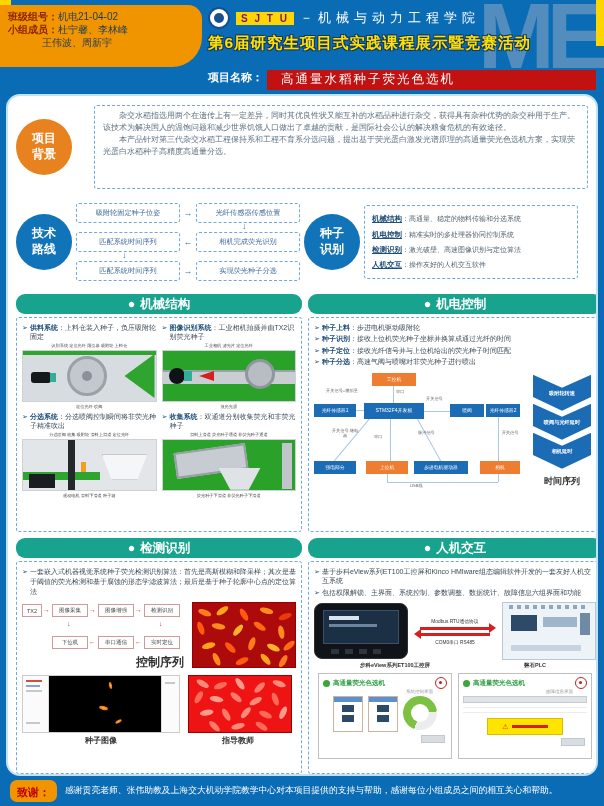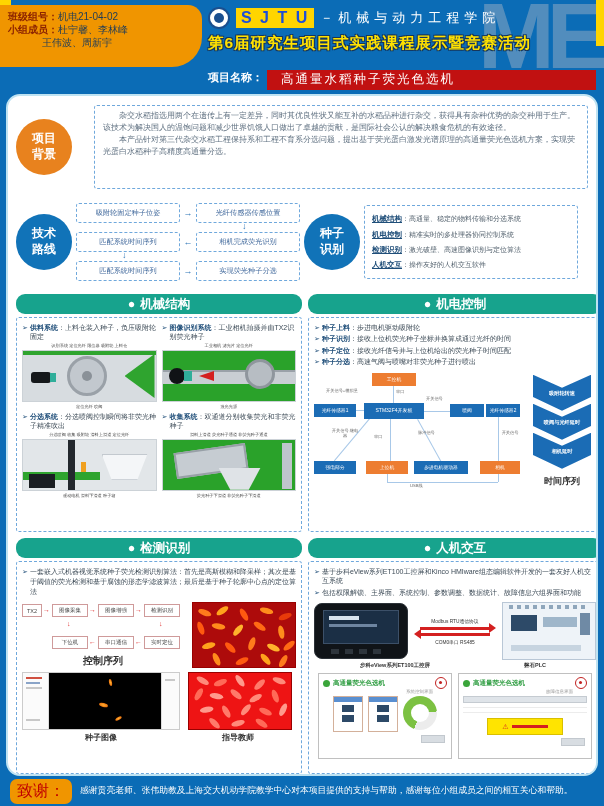--- a/index.html
+++ b/index.html
@@ -16,21 +16,21 @@
   border-radius:0 14px 30px 0;padding:5px 6px 4px 8px;z-index:1}
 .info .row{font-size:10px;line-height:1.3;white-space:nowrap}
 .info .lab{color:#8c2300;font-weight:bold}
 .info .val{color:#1e3c58}
 .info .ind{padding-left:34px}
 .hdr-r{position:absolute;left:208px;top:7px;width:388px;z-index:1}
 .r1{display:flex;align-items:center;gap:6px}
 .logo{width:22px;height:22px;border-radius:50%;background:#fff;border:2px solid #1a4f8f;
   display:flex;align-items:center;justify-content:center}
 .logo i{display:block;width:10px;height:10px;border-radius:50%;background:#1a4f8f}
-.sjtu{background:#ffd500;color:#1d4ed8;font-weight:bold;font-size:16px;
+.sjtu{background:#ffd500;color:#701a75;font-weight:bold;font-size:10px;
   letter-spacing:2px;padding:1px 5px}
 .school{color:#fff;font-size:13px;letter-spacing:5px;white-space:nowrap}
 .evt{margin-top:4px;font-size:15.5px;font-weight:bold;color:#ffe100;letter-spacing:1px;
   text-shadow:-1px -1px 0 #16365c,1px -1px 0 #16365c,-1px 1px 0 #16365c,1px 1px 0 #16365c}
 .r3{display:flex;align-items:flex-start;margin-top:16px}
 .plab{color:#fff;font-weight:bold;font-size:11px;white-space:nowrap}
 .pstrip{flex:1;background:#c11111;color:#fff;font-size:12.5px;letter-spacing:2px;
   padding:1px 2px 2px 14px;margin-left:4px;white-space:nowrap}
 
 .wrap{position:absolute;left:6px;right:6px;top:94px;bottom:30px;background:#fff;
@@ -115,21 +115,21 @@
 .tcap{font-weight:bold;font-size:9px;color:#333;margin-top:6px}
 
 .dpara{font-size:7px;line-height:1.45;color:#3c4a56;margin-top:2px;display:flex}
 .dtrow{display:flex;gap:8px;margin-top:5px}
 .dfcol{width:162px;flex:none}
 .dfc{position:relative;width:160px;height:50px}
 .dbox{position:absolute;top:2px;height:13px;border:1px solid #cf9a9a;background:#fff;
   display:flex;align-items:center;justify-content:center;font-size:5.5px;color:#444}
 .dbox.r2{top:34px}
 .dar{position:absolute;font-size:7px;color:#e03030;font-weight:bold}
-.dcap{text-align:center;font-weight:bold;font-size:10px;color:#333;margin-top:2px}
+.dcap{text-align:right;font-weight:bold;font-size:12px;color:#333;margin-top:2px}
 .red-img{border:1px solid #900;display:block}
 .dbrow{display:flex;gap:8px;margin-top:4px}
 .seedshot{width:158px;height:58px;background:#f2f2f2;border:1px solid #ccc;display:flex;flex:none}
 .sp{position:relative;background:#fbfbfb}
 .sp-l{width:26px;border-right:1px solid #ddd}
 .sp-r{width:18px;border-left:1px solid #ddd}
 .sp i{position:absolute;display:block}
 .sp-l .m1{left:3px;top:4px;width:16px;height:2px;background:#d05040}
 .sp-l .m2{left:3px;top:9px;width:14px;height:2px;background:#8aa4c8}
 .sp-l .m3{left:3px;top:14px;width:16px;height:2px;background:#c8c8c8}
@@ -185,21 +185,21 @@
 .sbtn{width:24px;height:8px;background:#d8dde2;border:1px solid #c2c8ce;margin:3px 2px 0 auto}
 .tblh{height:7px;background:#dfe4e9;border:1px solid #c5cbd1;margin-top:2px}
 .tblr{height:5px;border-bottom:1px solid #ececec}
 .alert{width:76px;height:17px;background:#ffe400;border:1px solid #d9bf00;margin:5px auto 0;
   display:flex;align-items:center;justify-content:center;gap:3px}
 .alert .wi{color:#d42020;font-size:7px;font-weight:bold}
 .alert .abr{width:36px;height:3px;background:#d42020}
 
 .foot{position:absolute;left:0;right:0;bottom:0;height:30px;display:flex;align-items:center;z-index:1}
 .fbadge{background:#f09500;border-radius:7px;margin-left:10px;padding:2px 7px;flex:none}
-.fbadge span{color:#c00000;font-weight:normal;font-size:16px}
+.fbadge span{color:#c00000;font-weight:bold;font-size:11px}
 .ftext{color:#fff;font-size:8.8px;line-height:1.3;margin-left:8px;width:548px}
 </style>
 </head>
 <body>
 
 <div class="page">
 
   <div class="hdr">
     <div class="wm">ME</div>
     <div class="sq1"></div>

